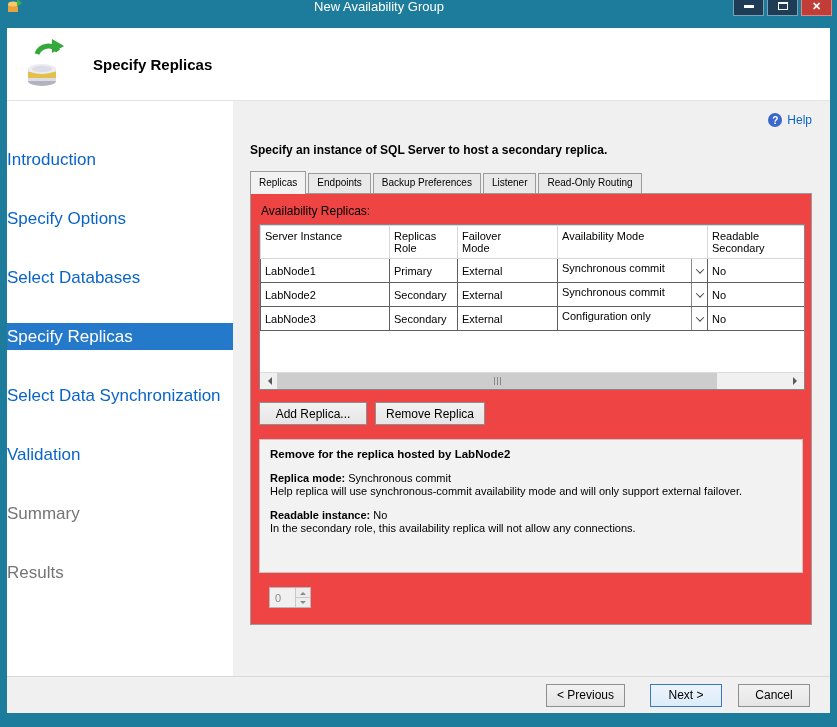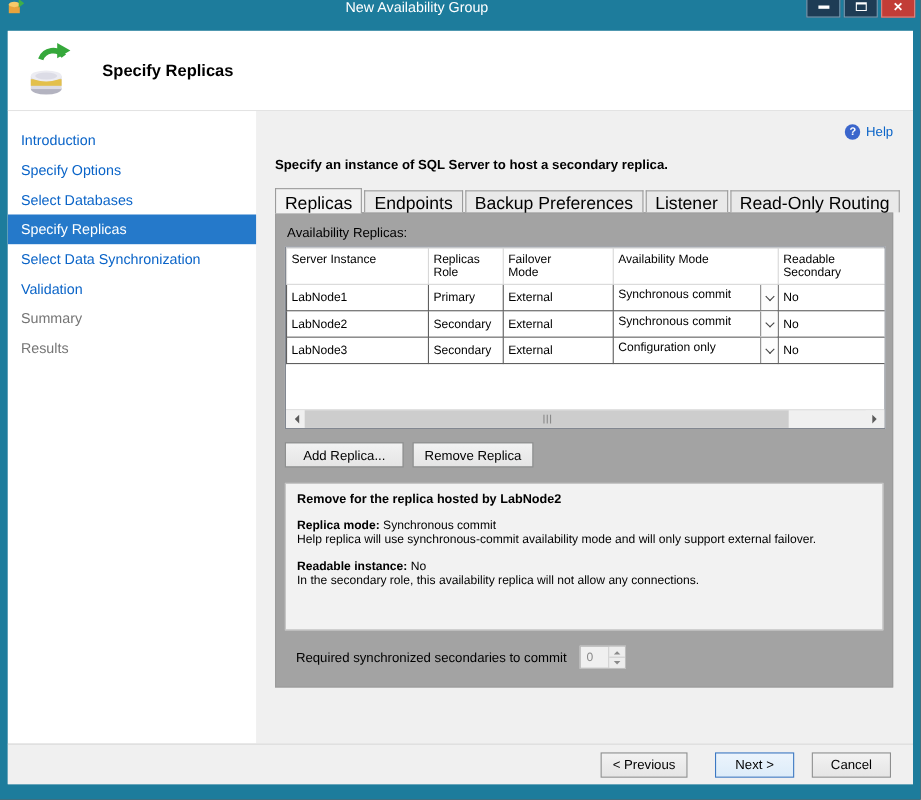--- a/index.html
+++ b/index.html
@@ -58,25 +58,25 @@
   
   .body-row { flex:1 1 auto; display:flex; overflow:hidden; }
 
   .sidebar {
     width:226px; background:#ffffff;
     padding-top:13px;
     flex:0 0 auto;
   }
   .sidebar-item {
     height:27px; line-height:27px;
-    padding-left:12px;
-    font-size:13px;
+    font-size:17px;
     color:#0a64c8;
     cursor:pointer;
     white-space:nowrap;
+    margin-top:32px;
   }
   .sidebar-item.active { background:#2579ca; color:#ffffff; }
   .sidebar-item.disabled { color:#757575; cursor:default; }
 
   .main {
     flex:1 1 auto; background:#f0f0f0;
     padding:10px 18px 0 17px;
     overflow:hidden;
   }
 
@@ -92,36 +92,36 @@
   .instruction { font-weight:bold; font-size:12px; margin:14px 0 14px 0; }
 
   
   .tabs { display:flex; align-items:flex-end; position:relative; z-index:2; }
   .tab {
     border:1px solid #9b9b9b; border-bottom:none;
     background:#e9e9e9;
     height:20px;
     padding:3px 8px 0 8px;
     margin-right:2px;
-    font-size:16px;
+    font-size:10px;
     cursor:pointer;
     white-space:nowrap;
   }
   .tab.active {
     background:#f2f2f2;
     height:23px;
     padding-top:5px;
     margin-bottom:-1px;
     z-index:3;
   }
 
   
   .panel {
     border:1px solid #9b9b9b;
-    background:#a3a3a3;
+    background:#ef4444;
     padding:8px 8px 10px 8px;
     position:relative; z-index:1;
   }
   .panel-label { font-size:12px; margin:2px 0 6px 2px; }
 
   
   .grid {
     background:#ffffff;
     border:1px solid #828790;
     width:546px; height:166px;
@@ -408,21 +408,20 @@
             <div class="sum-line">Help replica will use synchronous-commit availability mode and will only support external failover.</div>
             <div class="sum-gap"></div>
             <div class="sum-line">
               <span class="b">Readable instance:</span>
               <span>No</span>
             </div>
             <div class="sum-line">In the secondary role, this availability replica will not allow any connections.</div>
           </div>
 
           <div class="required-row">
-            <span class="required-label">Required synchronized secondaries to commit</span>
             <div class="spinner">
               <span class="spinner-value">0</span>
               <span class="spin-buttons">
                 <span class="spin-up">
                     <span class="tri-up"></span>
                   </span>
                 <span class="spin-down">
                     <span class="tri-down"></span>
                   </span>
               </span>

